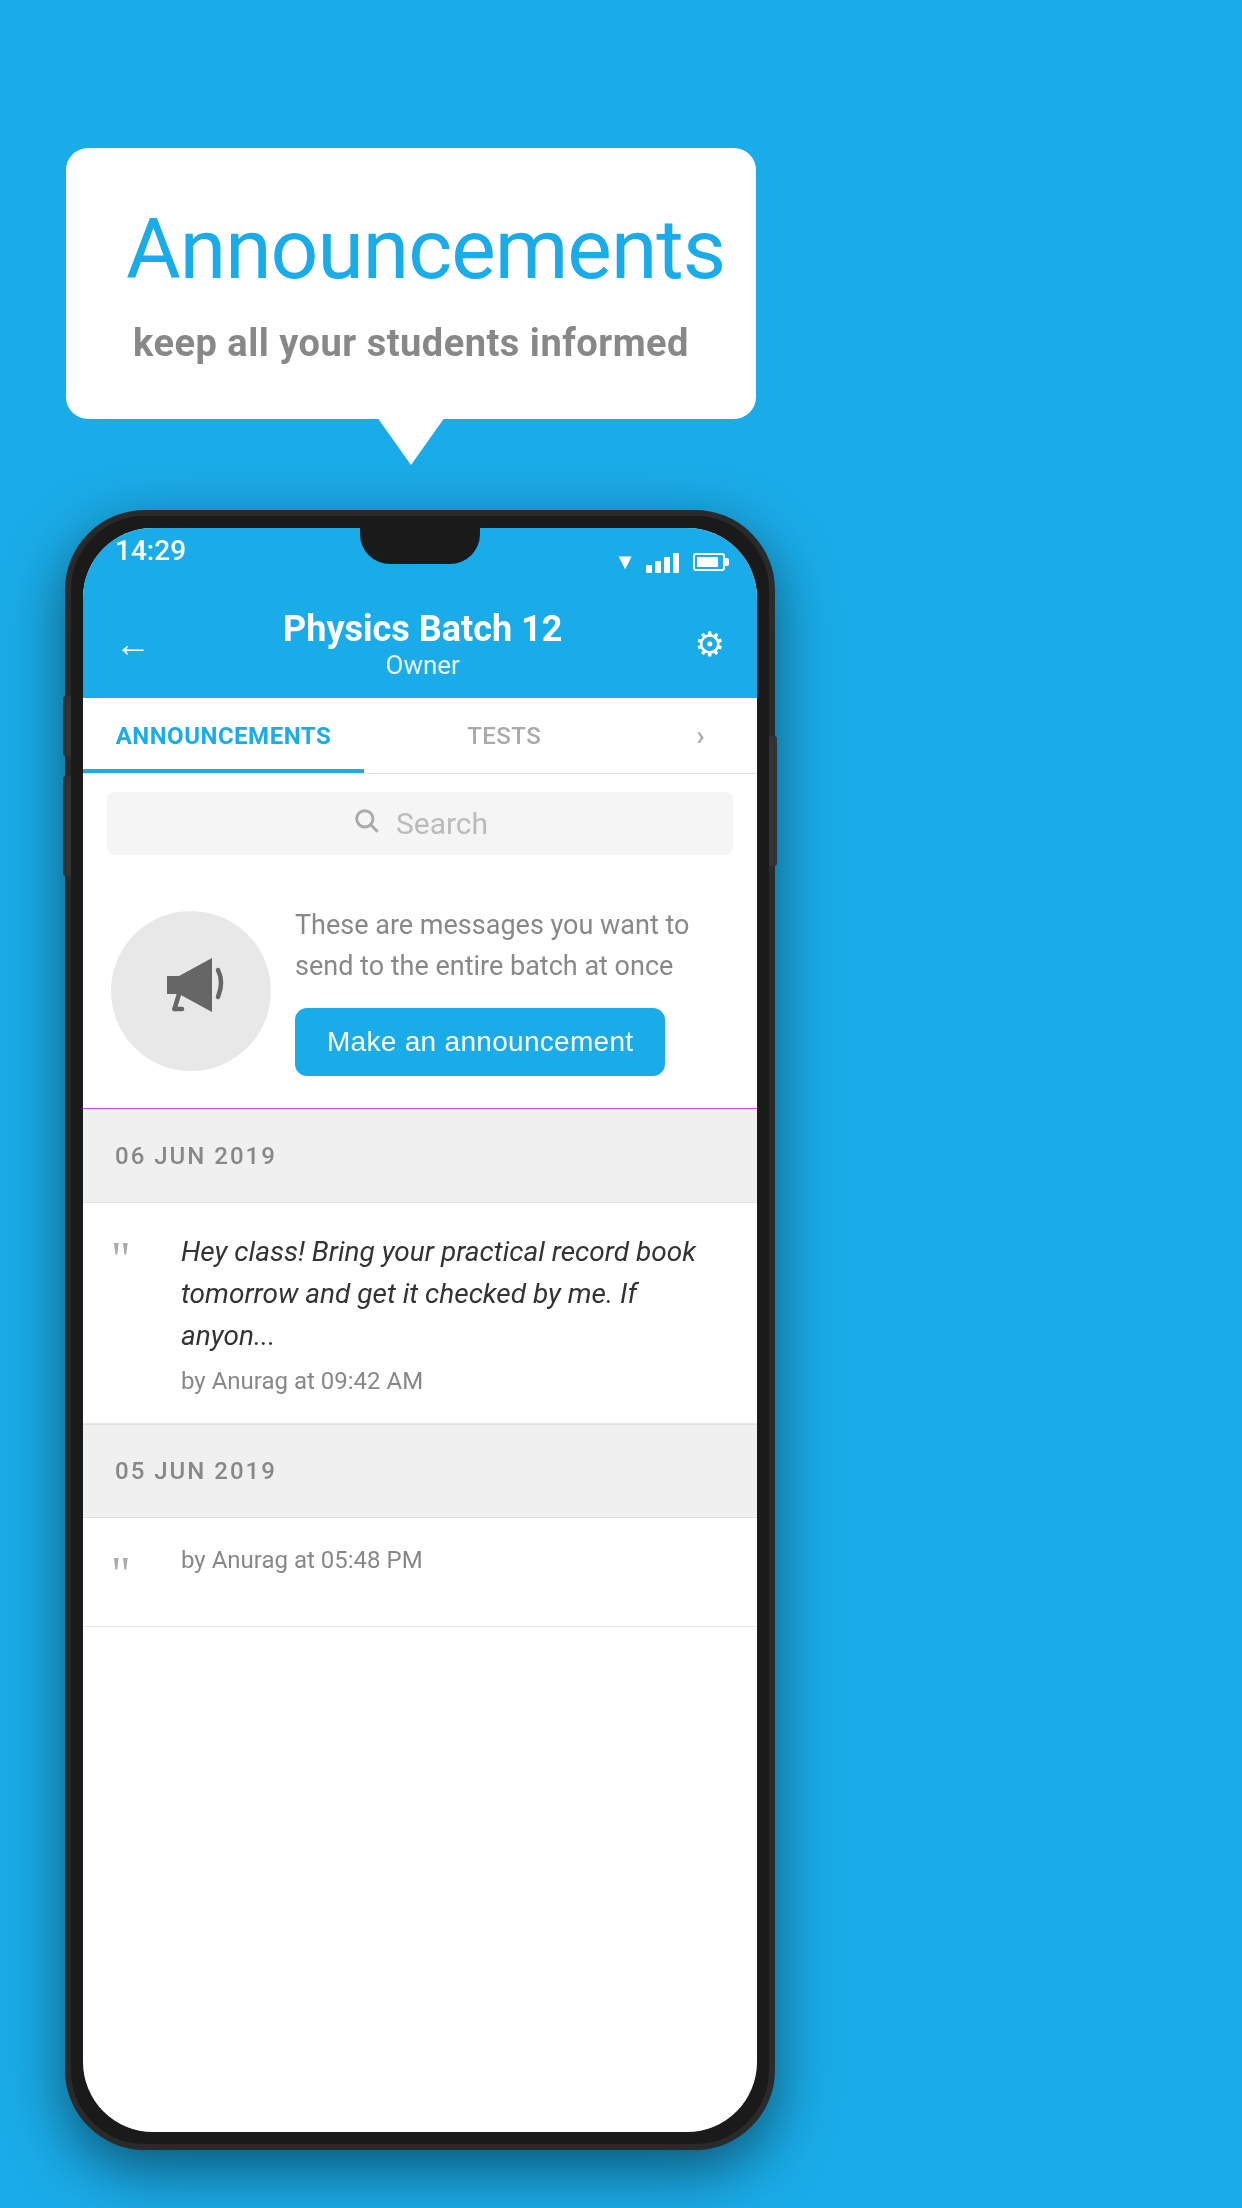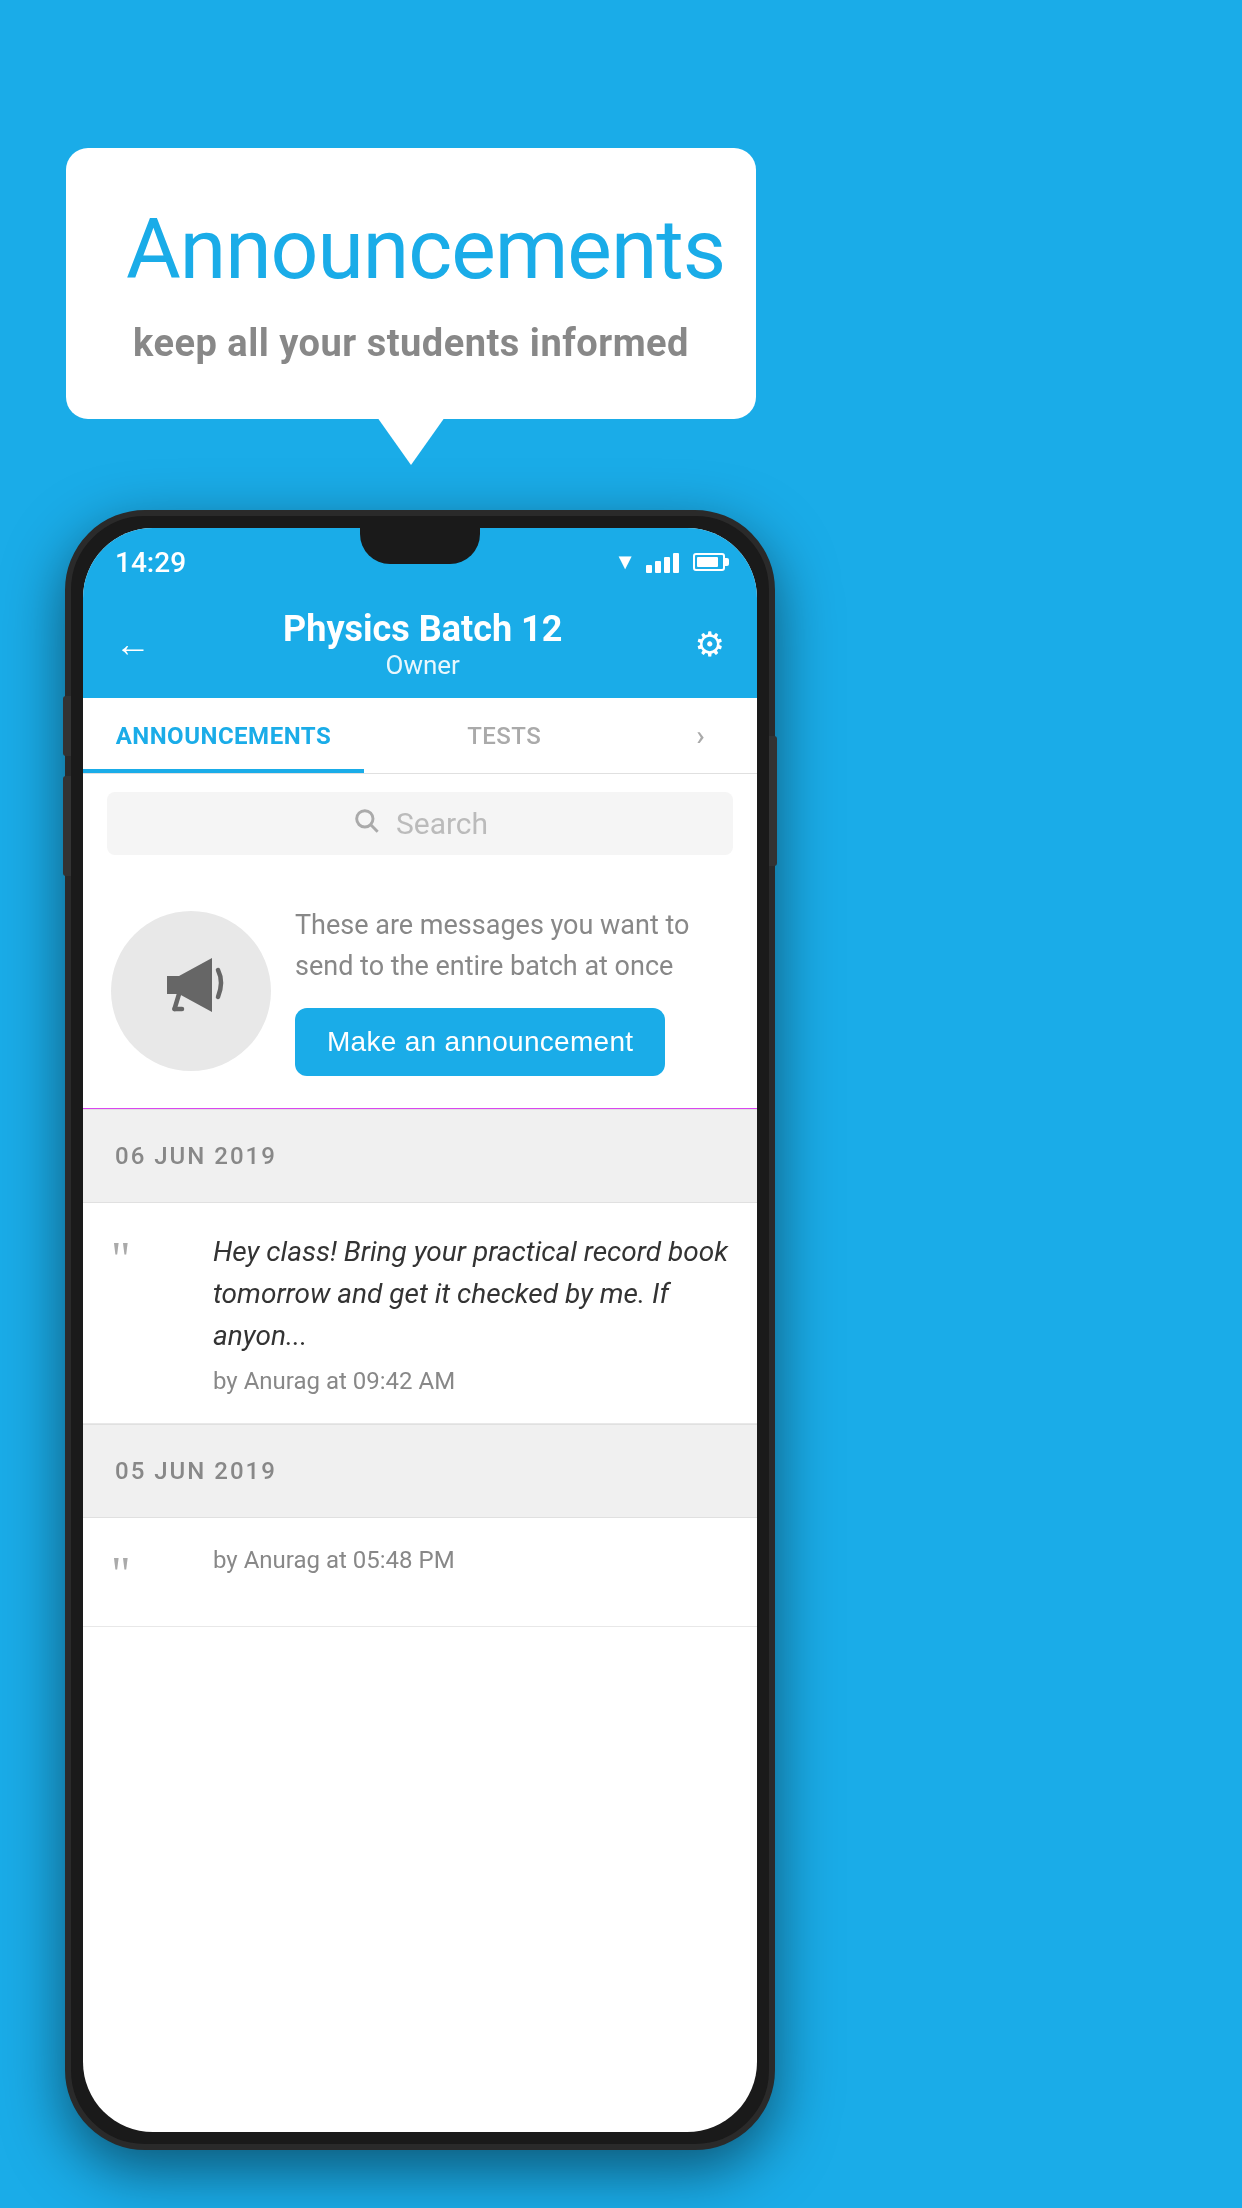--- a/index.html
+++ b/index.html
@@ -99,21 +99,20 @@
       background: #1a1a1a;
       border-radius: 0 0 30px 30px;
       z-index: 10;
     }
 
     
     .status-bar {
       background: #1AACE8;
       height: 62px;
       display: flex;
-      align-items: center;
       justify-content: space-between;
       padding: 0 32px;
       padding-top: 6px;
       position: relative;
       z-index: 5;
     }
 
     .status-time {
       font-size: 28px;
       color: white;
@@ -348,21 +347,20 @@
       color: #aaa;
       font-family: Georgia, serif;
       line-height: 1;
       margin-top: 4px;
       flex-shrink: 0;
       width: 50px;
     }
 
     .announcement-content {
       flex: 1;
-      margin-left: 32px;
     }
 
     .announcement-text {
       font-size: 28px;
       color: #333;
       font-style: italic;
       line-height: 1.5;
       margin-bottom: 10px;
     }
 

